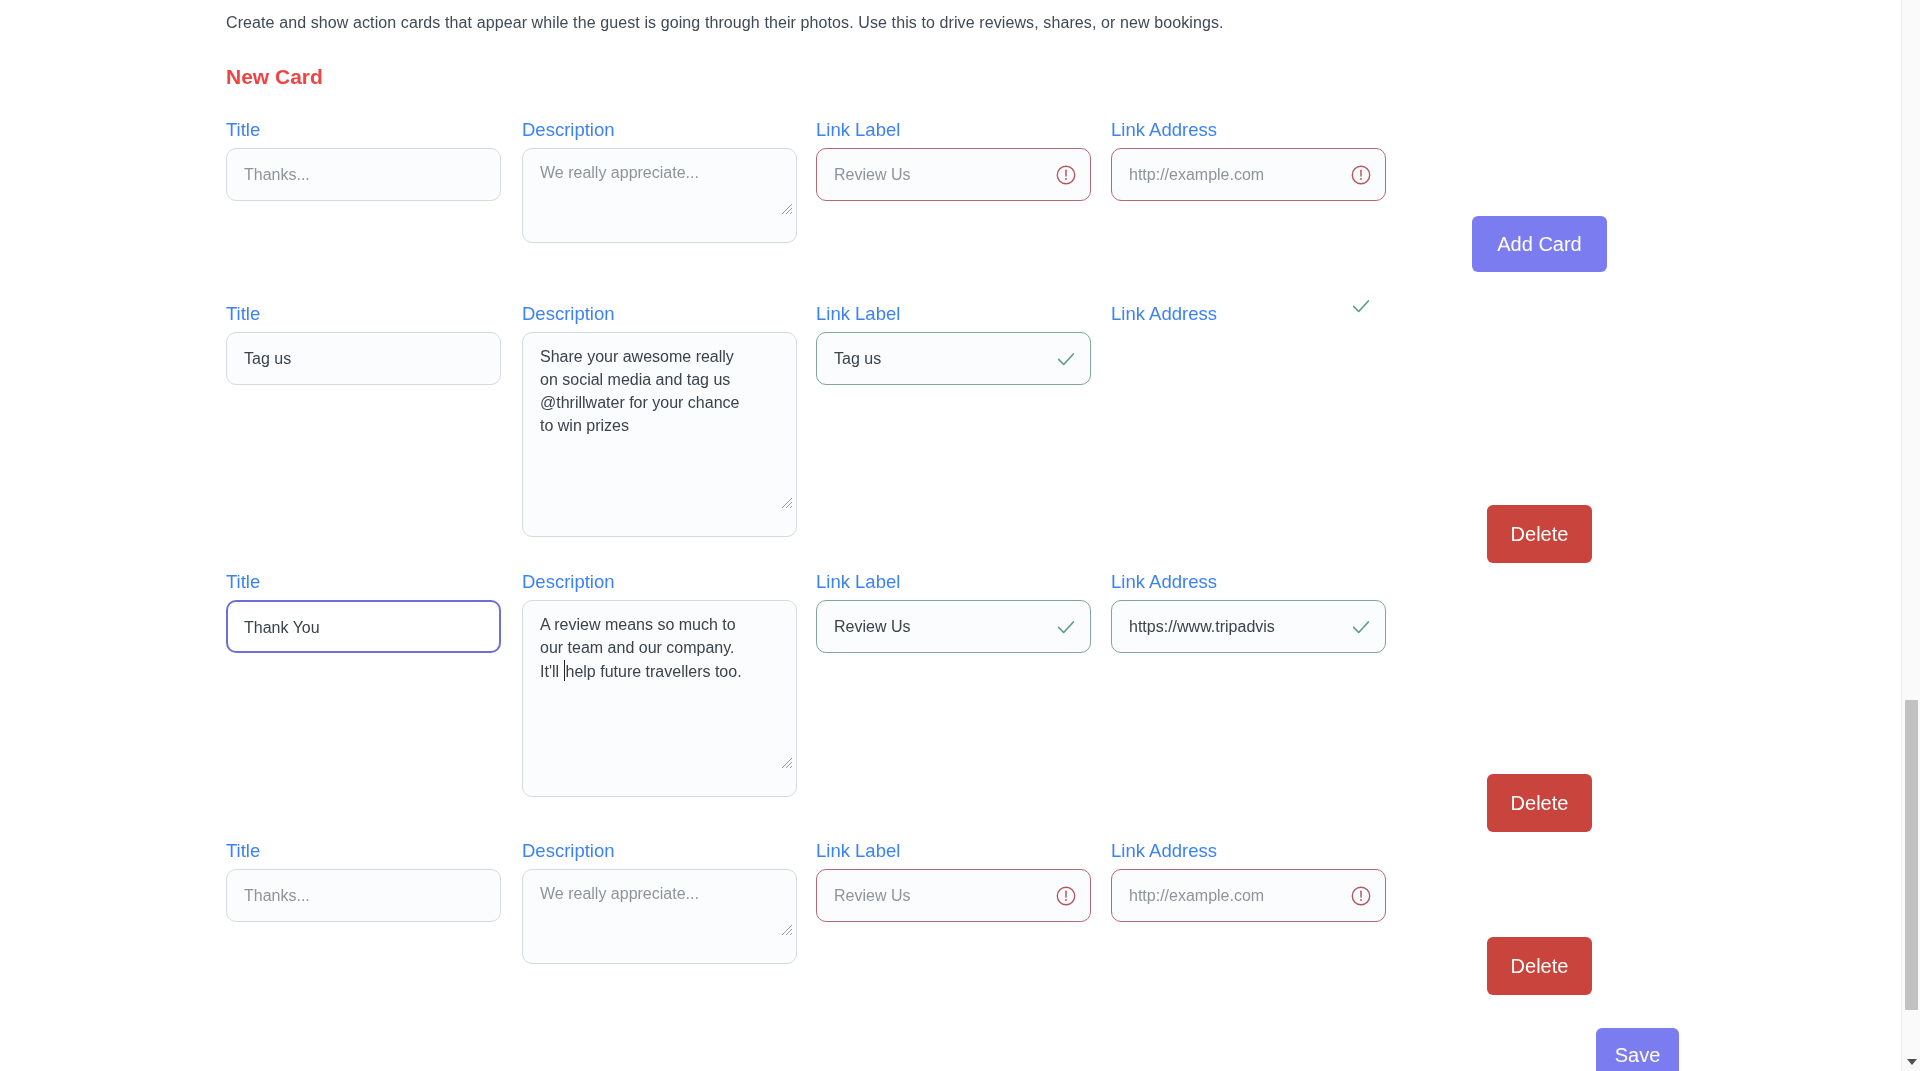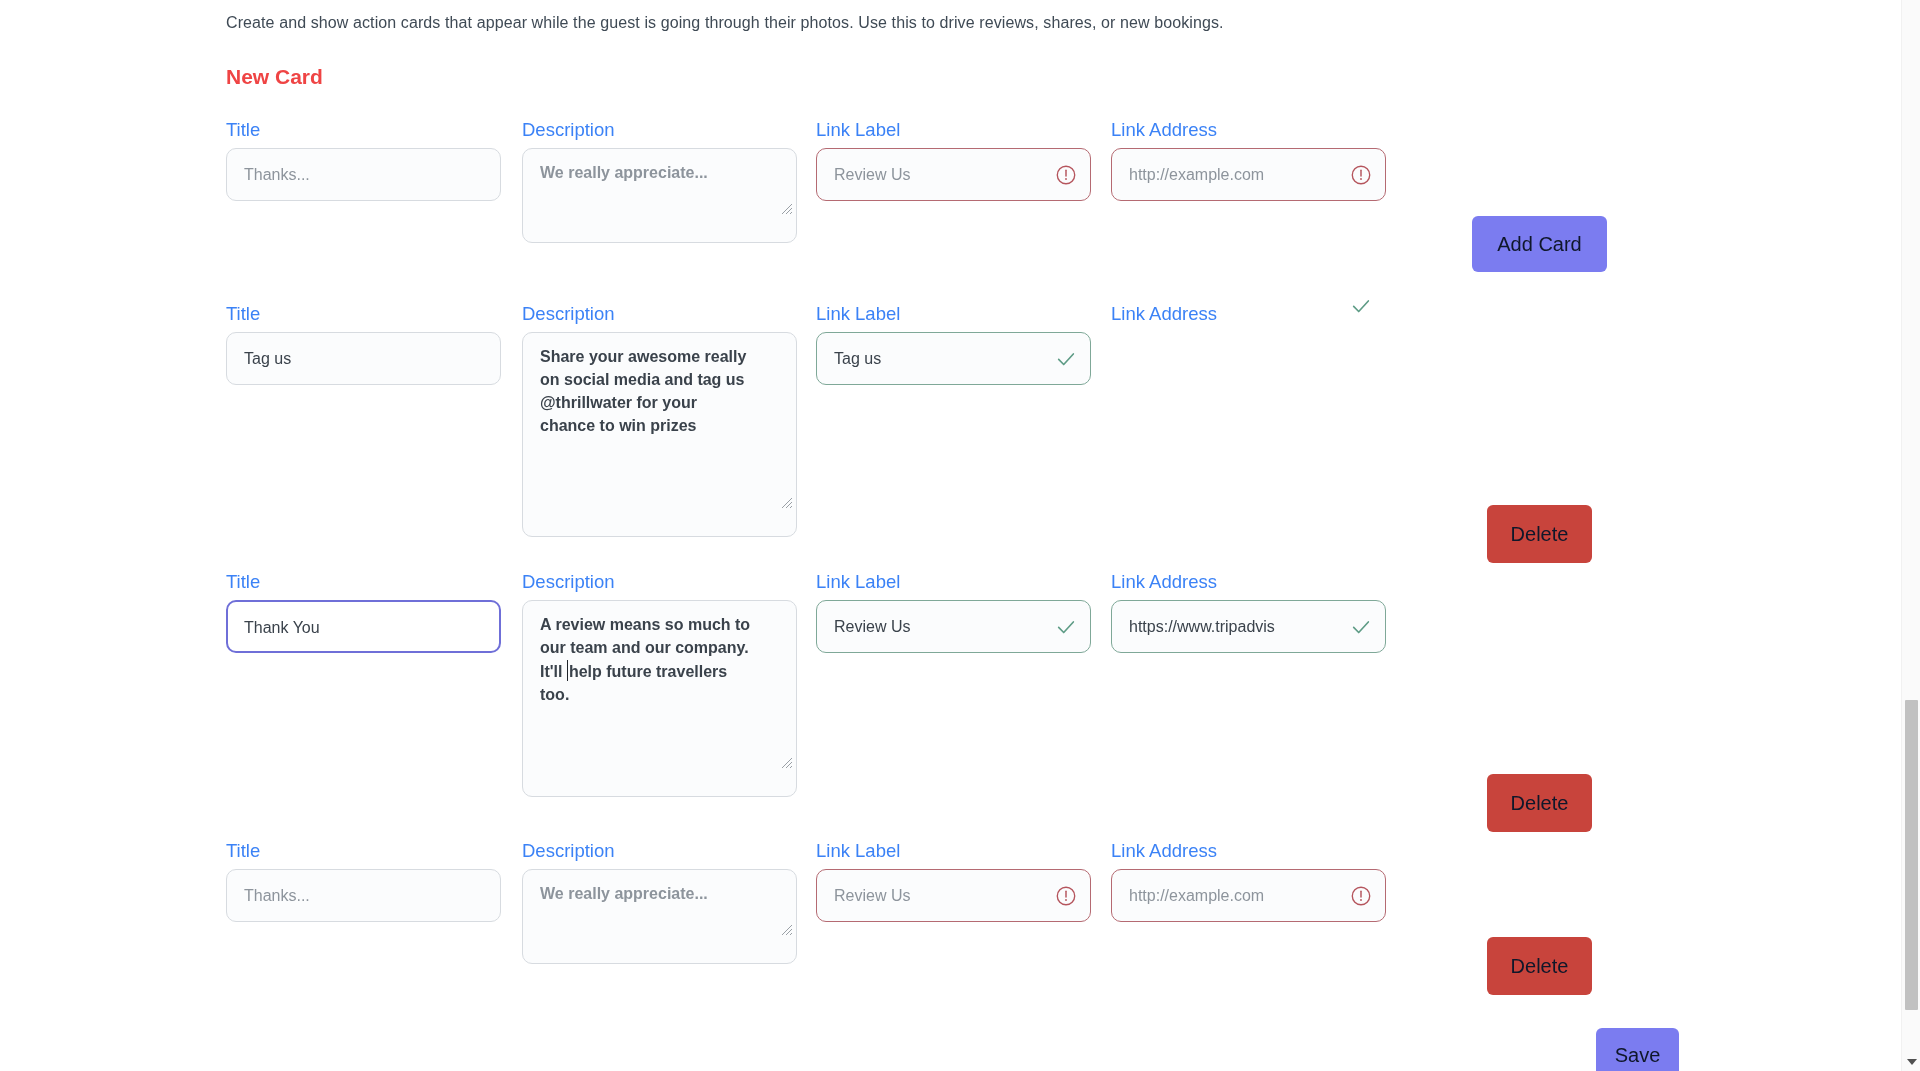--- a/index.html
+++ b/index.html
@@ -76,21 +76,20 @@
     outline: none;
     display: block;
   }
 
   .control.input { height: 53px; padding-top: 0; padding-bottom: 0; line-height: 51px; }
   .control.textarea {
     height: 95px;
     resize: none;
     overflow: hidden;
     white-space: pre-wrap;
-    font-weight: bold;
   }
   .control.textarea.tall  { height: 205px; }
   .control.textarea.tall2 { height: 197px; }
 
   .control.placeholder { color: #8d949c; }
 
   
   .state-invalid { border-color: #b56a72; }
   .state-valid   { border-color: #7fa898; }
   .state-focus   { border-color: #6f6fd8; background: #ffffff; border-width: 2px; padding-left: 16px; }
@@ -122,21 +121,21 @@
     background: #20242a;
     vertical-align: -4px;
     margin: 0 1px 0 0;
   }
 
   
   .btn {
     position: absolute;
     border: none;
     border-radius: 6px;
-    color: #0f172a;
+    color: #ffffff;
     font-family: "Liberation Sans", sans-serif;
     font-size: 20px;
     cursor: pointer;
     padding: 0;
     text-align: center;
   }
   .btn-add    { background: #7b7cf0; width: 135px; height: 56px; }
   .btn-delete { background: #c8443c; width: 105px; height: 58px; }
   .btn-save   { background: #7b7cf0; width: 83px;  height: 54px; }
 

